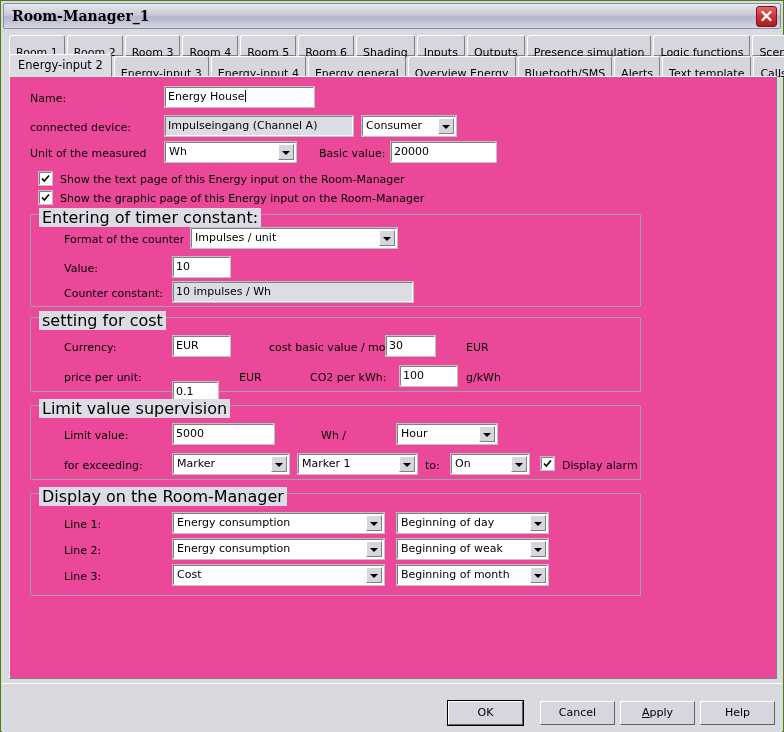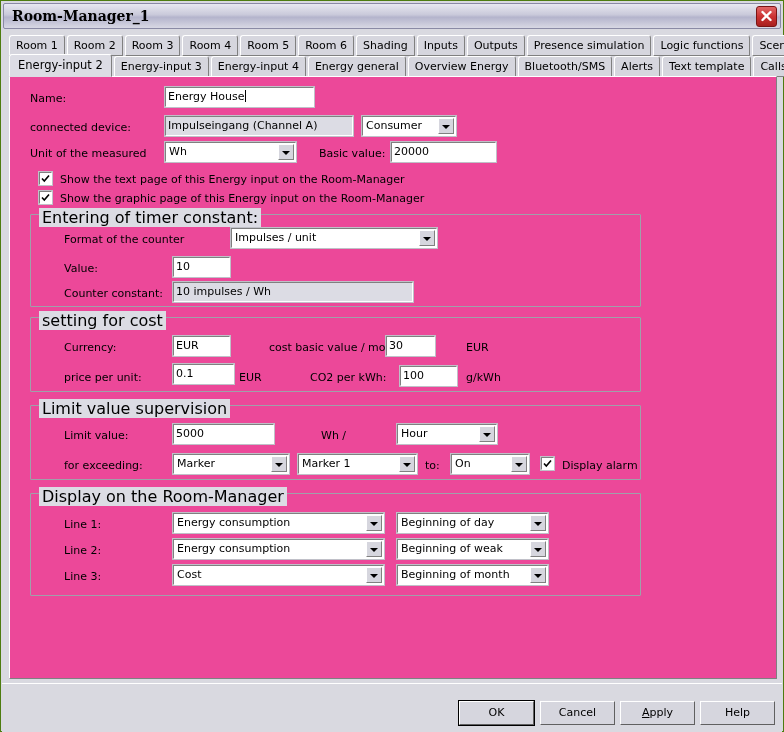--- a/index.html
+++ b/index.html
@@ -63,21 +63,21 @@
     white-space: nowrap;
     font-size: 0;
   }
   .tabrow.row1 { top: 0px; }
   .tabrow.row2 { top: 21px; }
   .tab {
     display: inline-block;
     box-sizing: border-box;
     height: 21px;
     line-height: 19px;
-    padding: 0 6px;
+    padding: 7px 6px;
     margin-right: 2px;
     font-family: "DejaVu Sans", sans-serif;
     font-size: 11px;
     color: #000;
     background: #d6d6de;
     border-top: 1px solid #ffffff;
     border-left: 1px solid #ffffff;
     border-right: 1px solid #808080;
     border-bottom: 1px solid #808080;
     border-radius: 3px 3px 0 0;
@@ -314,21 +314,21 @@
       <svg width="9" height="9" viewBox="0 0 9 9">
         <path d="M1 4.5 L3.3 7 L8 1.5" stroke="#000" stroke-width="1.6" fill="none"></path>
       </svg>
     </div>
     <div class="lbl" style="left:50px; top:115px;">Show the graphic page of this Energy input on the Room-Manager</div>
 
     <div class="group" style="left:20px; top:137px; width:611px; height:93px;">
       <span class="gtitle">Entering of timer constant:</span>
 
       <div class="lbl" style="left:33px; top:18px;">Format of the counter</div>
-      <div class="combo" style="left:160px; top:13px; width:206px;margin-left:40px;">
+      <div class="combo" style="left:160px; top:13px; width:206px;">
         <span class="cval">Impulses / unit</span>
         <span class="carrow">
             <i></i>
           </span>
       </div>
 
       <div class="lbl" style="left:33px; top:47px;">Value:</div>
       <div class="textbox" style="left:142px; top:42px; width:57px;">10</div>
 
       <div class="lbl" style="left:33px; top:72px;">Counter constant:</div>
@@ -338,21 +338,21 @@
     <div class="group" style="left:20px; top:240px; width:611px; height:75px;">
       <span class="gtitle">setting for cost</span>
 
       <div class="lbl" style="left:33px; top:23px;">Currency:</div>
       <div class="textbox" style="left:142px; top:18px; width:57px;">EUR</div>
       <div class="lbl" style="left:238px; top:23px;">cost basic value / month:</div>
       <div class="textbox" style="left:355px; top:18px; width:49px;">30</div>
       <div class="lbl" style="left:435px; top:23px;">EUR</div>
 
       <div class="lbl" style="left:33px; top:53px;">price per unit:</div>
-      <div class="textbox" style="left:142px; top:46px; width:61px;">0.1</div>
+      <div class="textbox" style="left:142px; top:64px; width:45px;">0.1</div>
       <div class="lbl" style="left:208px; top:53px;">EUR</div>
       <div class="lbl" style="left:279px; top:53px;">CO2 per kWh:</div>
       <div class="textbox" style="left:369px; top:48px; width:57px;">100</div>
       <div class="lbl" style="left:435px; top:53px;">g/kWh</div>
     </div>
 
     <div class="group" style="left:20px; top:328px; width:611px; height:75px;">
       <span class="gtitle">Limit value supervision</span>
 
       <div class="lbl" style="left:33px; top:23px;">Limit value:</div>
@@ -435,19 +435,19 @@
         <span class="cval">Cost</span>
         <span class="carrow">
             <i></i>
           </span>
       </div>
     </div>
 
   </div>
 
   <div class="btnbar">
-    <div class="btn default" style="left:457px;">OK</div>
+    <div class="btn default" style="left:446px;">OK</div>
     <div class="btn" style="left:538px;">Cancel</div>
     <div class="btn" style="left:618px;"><u>A</u><span>pply</span></div>
     <div class="btn" style="left:698px;">Help</div>
   </div>
 
 </div>
 
 </body></html>

